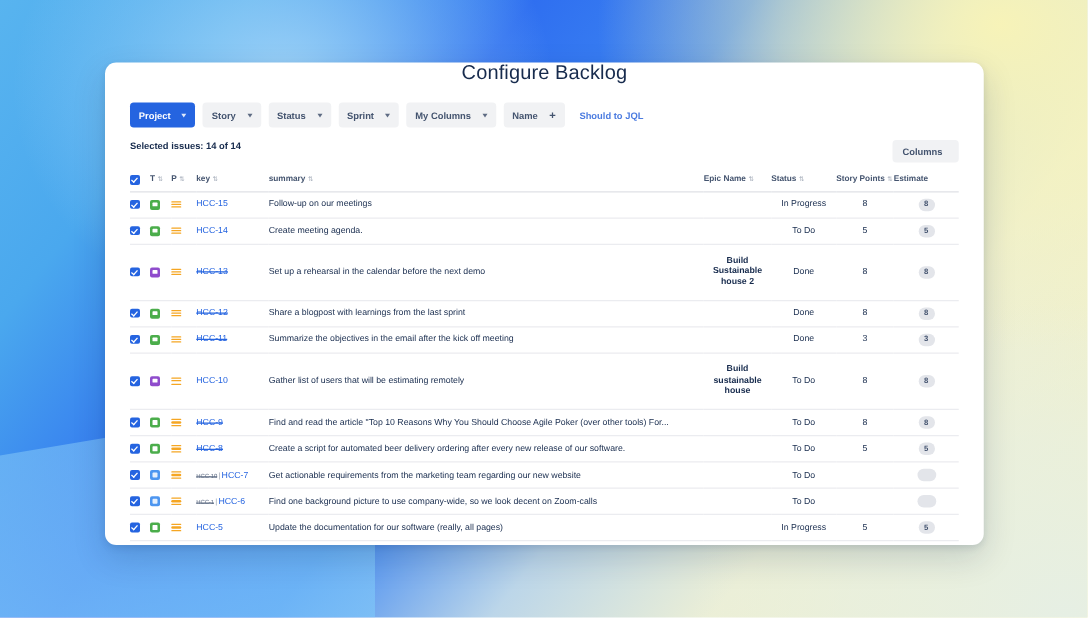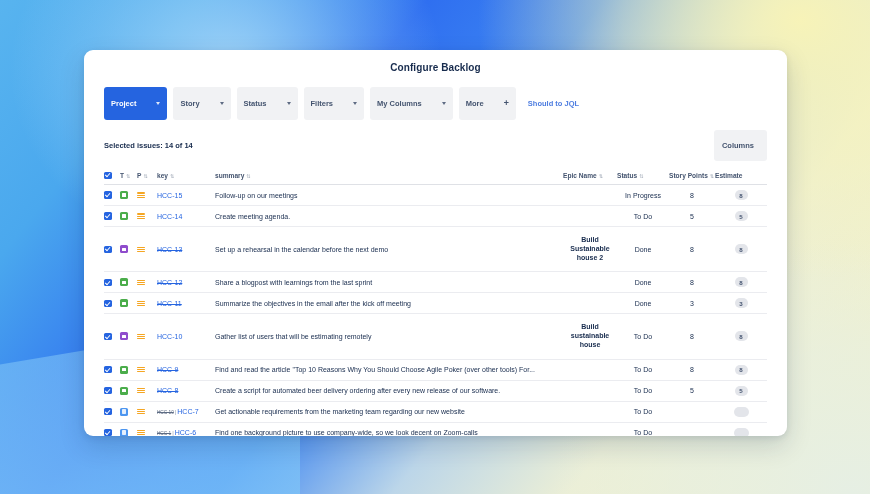--- a/index.html
+++ b/index.html
@@ -30,36 +30,35 @@
     width: 703px; height: 386px;
     background: #ffffff;
     border-radius: 9px;
     box-shadow: 0 10px 26px rgba(9,30,66,0.16), 0 2px 6px rgba(9,30,66,0.10);
     padding: 0;
     overflow: hidden;
   }
 
   .card-title {
     text-align: center;
-    font-size: 10px;
-    font-weight: 700;
+    font-size: 16px;
+    font-weight: 400;
     color: #172b4d;
-    padding-top: 12px;
     letter-spacing: .1px;
   }
 
   .toolbar {
     display: flex;
     align-items: center;
     gap: 6px;
     padding: 14px 0 0 20px;
   }
   .fbtn {
-    display: inline-flex; align-items: center; gap: 19px;
-    height: 33px;
+    display: inline-flex; align-items: center; gap: 8px;
+    height: 20px;
     padding: 0 7px;
     border-radius: 3px;
     background: #f1f2f4;
     color: #44546f;
     font-size: 7.5px;
     font-weight: 600;
     border: none;
     cursor: pointer;
     white-space: nowrap;
     font-family: "Liberation Sans", sans-serif;
@@ -74,27 +73,27 @@
     opacity: .85;
     margin-left: 1px;
   }
   .fbtn .plus { font-size: 9px; line-height: 1; font-weight: 600; margin-left:1px; }
   .jql-link {
     font-size: 7.5px; color: #4c7ce0; font-weight: 600;
     margin-left: 6px; cursor: pointer; text-decoration: none;
   }
 
   .subrow {
-    display: flex; align-items: center; justify-content: space-between;
+    display: flex; align-items: flex-start; justify-content: space-between;
     padding: 10px 20px 0 20px;
   }
   .selected-count { font-size: 7.5px; font-weight: 700; color: #172b4d; }
   .columns-btn {
     display: inline-flex; align-items: center; gap: 5px;
-    height: 31px; padding: 0 8px;
+    height: 18px; padding: 0 8px;
     border-radius: 3px; background: #f1f2f4; color: #44546f;
     font-size: 7.5px; font-weight: 600; border: none; cursor: pointer;
     font-family: "Liberation Sans", sans-serif;
   }
 
   table.issues {
     width: 663px;
     margin: 6px 20px 0 20px;
     border-collapse: collapse;
     table-layout: fixed;
@@ -223,29 +222,29 @@
     </button>
     <button class="fbtn">
       <span>Story</span>
       <i class="caret"></i>
     </button>
     <button class="fbtn">
       <span>Status</span>
       <i class="caret"></i>
     </button>
     <button class="fbtn">
-      <span>Filters</span>
+      <span>Sprint</span>
       <i class="caret"></i>
     </button>
     <button class="fbtn">
       <span>My Columns</span>
       <i class="caret"></i>
     </button>
     <button class="fbtn">
-      <span>More</span>
+      <span>Name</span>
       <i class="plus">+</i>
     </button>
     <a class="jql-link">Should to JQL</a>
   </div>
 
   <div class="subrow">
     <span class="selected-count">Selected issues: 14 of 14</span>
     <button class="columns-btn">
       <span>Columns</span>
       <i class="caret"></i>

